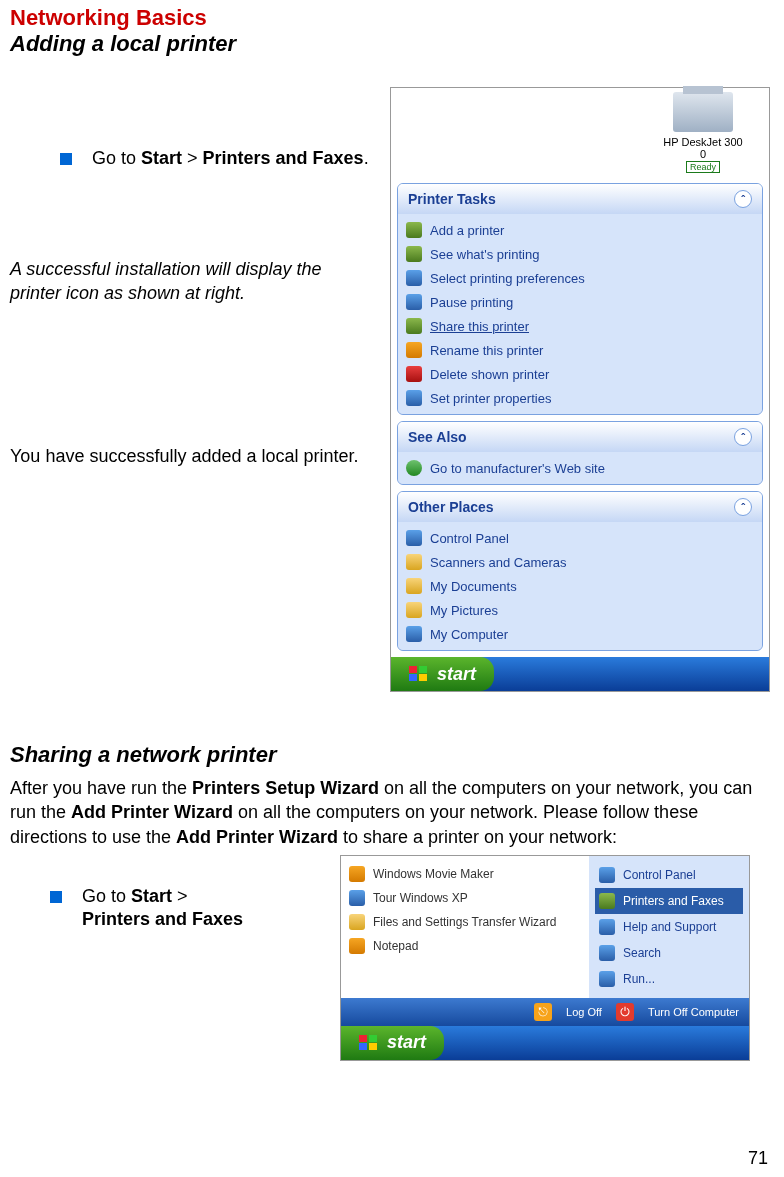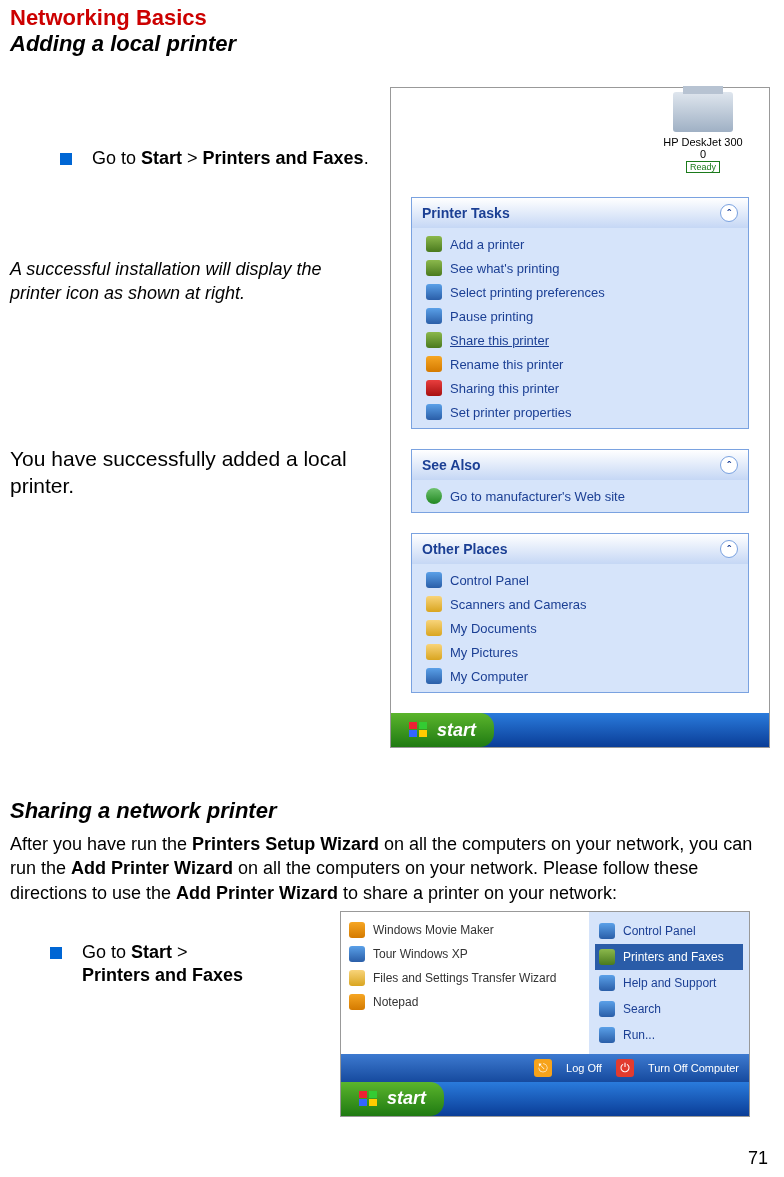--- a/index.html
+++ b/index.html
@@ -6,26 +6,26 @@
 body{width:784px;height:1177px;font-family:Arial,Helvetica,sans-serif;font-size:18px;color:#000;background:#fff;position:relative;padding:5px 10px 0 10px}
 .title1{color:#c00;font-weight:bold;font-size:22px}
 .title2{font-weight:bold;font-style:italic;font-size:22px;margin-bottom:30px}
 .row1{display:flex;gap:20px}
 .leftcol{flex:0 0 360px;padding-top:60px}
 .bullet{display:flex;gap:20px;margin-left:50px;margin-bottom:88px}
 .sq{width:12px;height:12px;background:#0066d4;margin-top:6px;flex-shrink:0}
 .instr{font-size:18px;line-height:1.3}
 .instr b{font-weight:bold}
 .note1{font-style:italic;font-size:18px;line-height:1.3;margin-bottom:140px}
-.note2{font-size:21px;line-height:1.3}
+.note2{font-size:18px;line-height:1.3}
 .shot1{width:380px;border:1px solid #999;background:#fff}
-.xp-panel{background:linear-gradient(to bottom,#e9f0fb,#c5d7f5);border:1px solid #7aa2e0;border-radius:0;margin:20px;overflow:hidden}
+.xp-panel{background:linear-gradient(to bottom,#e9f0fb,#c5d7f5);border:1px solid #7aa2e0;border-radius:6px;margin:6px;overflow:hidden}
 .xp-head{background:linear-gradient(to bottom,#fff,#c5d7f5);color:#1b3f94;font-weight:bold;font-size:14px;padding:6px 10px;display:flex;justify-content:space-between;align-items:center}
 .chev{width:18px;height:18px;border-radius:50%;background:#fff;border:1px solid #7aa2e0;text-align:center;font-size:11px;color:#1b3f94;line-height:16px}
-.xp-body{background:#d6e4fa;padding:4px 12px}
+.xp-body{background:#d6e4fa;padding:4px 6px}
 .xp-item{display:flex;align-items:center;gap:8px;padding:4px 2px;font-size:13px;color:#1b3f94}
 .xp-item.link{color:#1b3f94;text-decoration:underline}
 .ic{width:16px;height:16px;flex-shrink:0;border-radius:3px}
 .ic-prn{background:linear-gradient(#8bb84c,#4a7a1e)}
 .ic-doc{background:linear-gradient(#f6a623,#d47a00)}
 .ic-del{background:linear-gradient(#e93e3e,#a71010)}
 .ic-cfg{background:linear-gradient(#5aa0e8,#2a5ea8)}
 .ic-fld{background:linear-gradient(#f8d47a,#d9a520)}
 .ic-gl{background:linear-gradient(#6ec26e,#228822);border-radius:50%}
 .printer-area{display:flex;justify-content:flex-end}
@@ -113,21 +113,21 @@
         <div class="xp-item link">
             <div class="ic ic-prn"></div>
             <span>Share this printer</span>
           </div>
         <div class="xp-item">
             <div class="ic ic-doc"></div>
             <span>Rename this  printer</span>
           </div>
         <div class="xp-item">
             <div class="ic ic-del"></div>
-            <span>Sharing this printer</span>
+            <span>Delete shown printer</span>
           </div>
         <div class="xp-item">
             <div class="ic ic-cfg"></div>
             <span>Set printer properties</span>
           </div>
       </div>
     </div>
     <div class="xp-panel">
       <div class="xp-head">
           <span>See Also</span>

